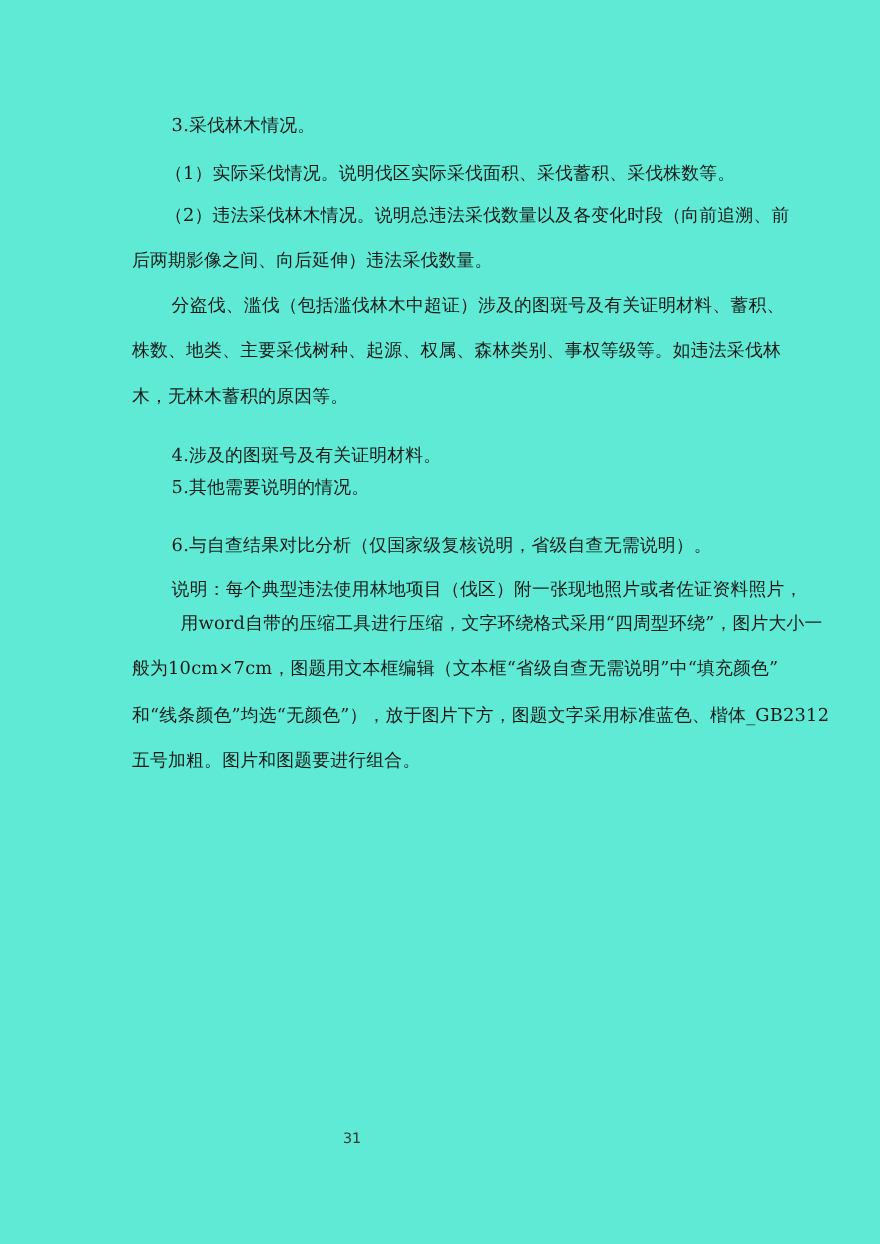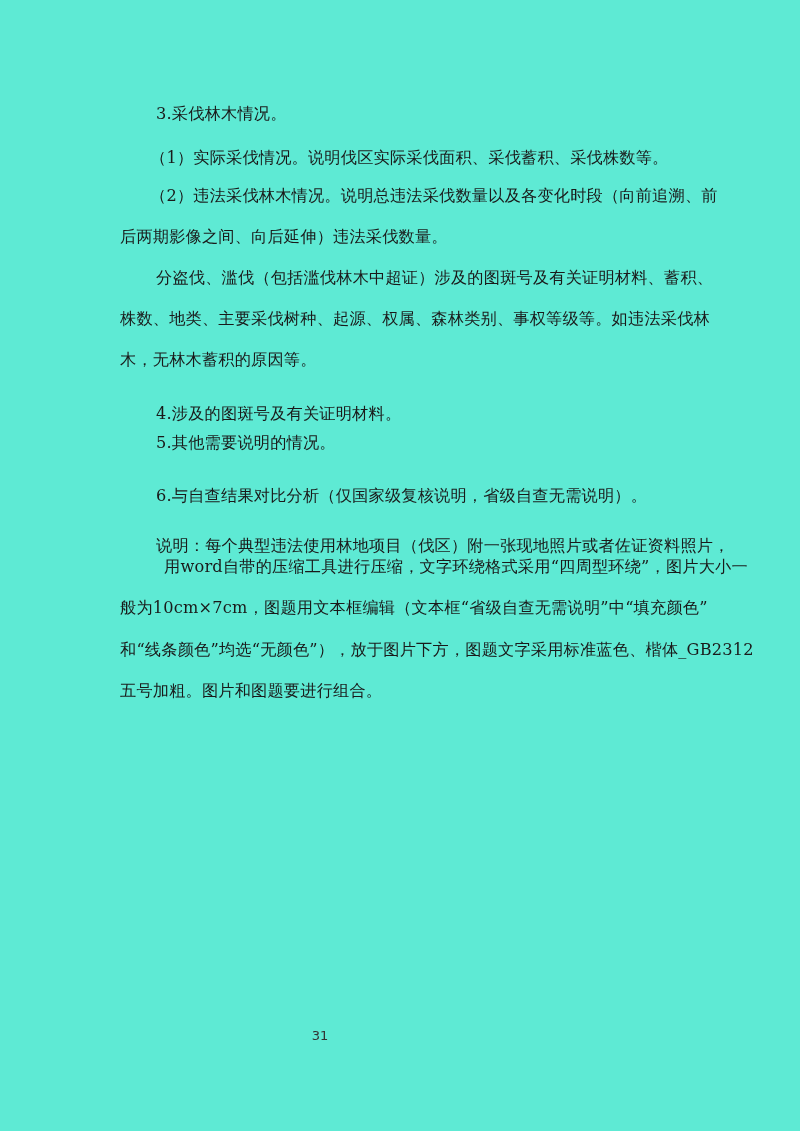--- a/index.html
+++ b/index.html
@@ -58,20 +58,20 @@
     <div class="line indent" style="top:0px;">3.采伐林木情况。</div>
     <div class="line paren-indent" style="top:44px;">（1）实际采伐情况。说明伐区实际采伐面积、采伐蓄积、采伐株数等。</div>
     <div class="line paren-indent" style="top:82px;">（2）违法采伐林木情况。说明总违法采伐数量以及各变化时段（向前追溯、前</div>
     <div class="line" style="top:123px;">后两期影像之间、向后延伸）违法采伐数量。</div>
     <div class="line indent" style="top:164px;">分盗伐、滥伐（包括滥伐林木中超证）涉及的图斑号及有关证明材料、蓄积、</div>
     <div class="line" style="top:205px;">株数、地类、主要采伐树种、起源、权属、森林类别、事权等级等。如违法采伐林</div>
     <div class="line" style="top:246px;">木，无林木蓄积的原因等。</div>
     <div class="line indent" style="top:300px;">4.涉及的图斑号及有关证明材料。</div>
     <div class="line indent" style="top:329px;text-align:center;">5.其他需要说明的情况。</div>
     <div class="line indent" style="top:370px;margin-top:12px;">6.与自查结果对比分析（仅国家级复核说明，省级自查无需说明）。</div>
-    <div class="line indent" style="top:432px;">说明：每个典型违法使用林地项目（伐区）附一张现地照片或者佐证资料照片，</div>
+    <div class="line indent" style="top:422px;">说明：每个典型违法使用林地项目（伐区）附一张现地照片或者佐证资料照片，</div>
     <div class="line" style="top:453px;margin-left:44px;">用word自带的压缩工具进行压缩，文字环绕格式采用“四周型环绕”，图片大小一</div>
     <div class="line" style="top:494px;">般为10cm×7cm，图题用文本框编辑（文本框“省级自查无需说明”中“填充颜色”</div>
     <div class="line" style="top:536px;">和“线条颜色”均选“无颜色”），放于图片下方，图题文字采用标准蓝色、楷体_GB2312</div>
     <div class="line" style="top:577px;">五号加粗。图片和图题要进行组合。</div>
   </div>
   <div class="page-number">31</div>
 </div>
 
 </body></html>

